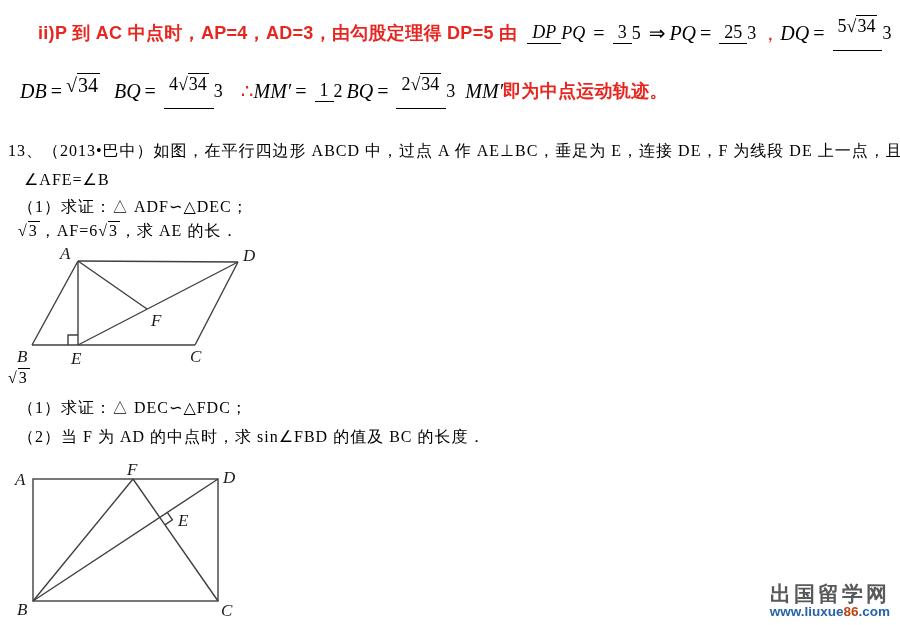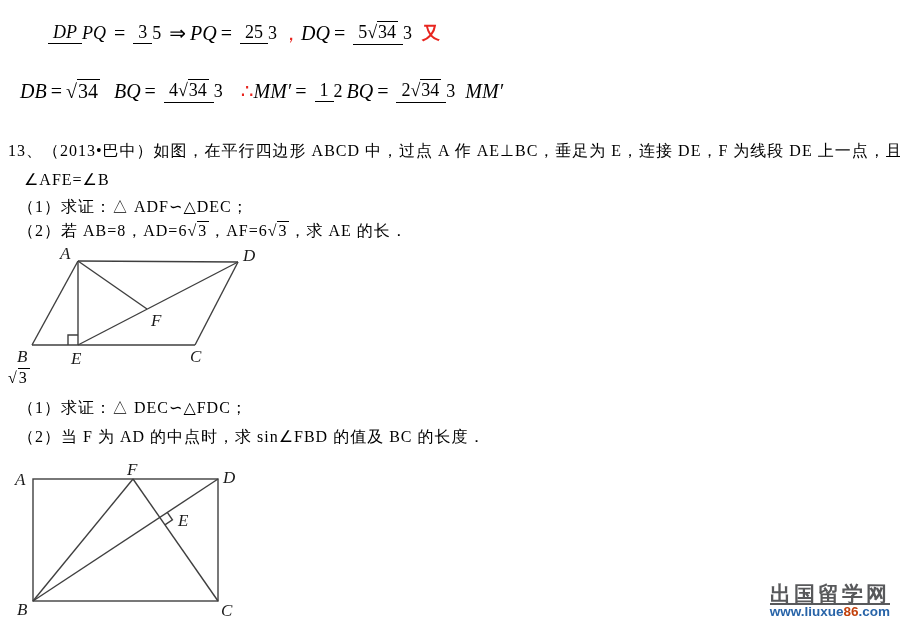--- a/index.html
+++ b/index.html
@@ -18,42 +18,43 @@
   .op { padding:0 4px; }
   .gap-s { width:6px; } .gap-m { width:14px; }
 
   .frac { display:inline-flex; flex-direction:row; align-items:center;
           font-size:18px; line-height:1.15; margin:0 4px; }
   .frac .num { border-bottom:1.4px solid #000; padding:0 5px 1px; display:inline-block; }
   .frac .den { padding-top:1px; }
 
   .sqrt { display:inline-flex; align-items:baseline; font-style:normal; }
   .sqrt .sign { font-style:normal; }
-  .sqrt .val  { border-top:1.5px solid #000; font-style:normal; padding:0 2px 0 1px; }
+  .sqrt .val  { border-top:1.5px solid #000; font-style:normal; padding:0 2px 12px 1px; }
 
   
   .body-text { position:absolute; font-size:16px; letter-spacing:1px;
                white-space:nowrap; color:#000; }
 
   
   svg text { font-family:"Liberation Serif", serif; font-style:italic; font-size:17px; fill:#1a1a1a; }
   svg line, svg polyline, svg rect.shape, svg path.shape { stroke:#3f3f3f; stroke-width:1.4; fill:none; }
 
   
   .watermark { position:absolute; right:10px; top:582px; text-align:right; }
   .wm-site { font-family:"Liberation Sans", sans-serif; font-weight:bold;
-             font-size:21px; color:#58595b; letter-spacing:3px; line-height:1.1;text-decoration:underline; }
+             font-size:21px; color:#58595b; letter-spacing:3px; line-height:1.1; }
   .wm-url  { font-family:"Liberation Sans", sans-serif; font-weight:bold;
              font-size:13.5px; color:#2864a8; line-height:1.1; }
   .wm-red  { color:#c2410c; }
 </style>
 </head>
 <body>
 
 <div class="mathline" style="left:38px; top:8px; height:50px;">
+  <span class="red-sans">ii)P 到 AC 中点时，AP=4，AD=3，由勾股定理得 DP=5 由</span>
   <span class="gap-s"></span>
   <span class="frac mi">
     <span class="num">DP</span>
     <span class="den">PQ</span>
   </span>
   <span class="op">=</span>
   <span class="frac">
     <span class="num">3</span>
     <span class="den">5</span>
   </span>
@@ -107,27 +108,28 @@
   <span class="op">=</span>
   <span class="frac">
     <span class="num"><span>2</span><span class="sqrt">
           <span class="sign">√</span>
           <span class="val">34</span>
         </span></span>
     <span class="den">3</span>
   </span>
   <span class="gap-s"></span>
   <span class="mi">MM′</span>
+  <span class="red-sans">即为中点运动轨迹。</span>
 </div>
 
 <div class="body-text" style="left:8px; top:141px;">13、（2013•巴中）如图，在平行四边形 ABCD 中，过点 A 作 AE⊥BC，垂足为 E，连接 DE，F 为线段 DE 上一点，且</div>
 <div class="body-text" style="left:8px; top:170px;margin-left:16px;">∠AFE=∠B</div>
 <div class="body-text" style="left:18px; top:197px;">（1）求证：△ ADF∽△DEC；</div>
 <div class="body-text" style="left:18px; top:221px;">
-  <span>（2）若 AB=8，AD=6</span><span class="sqrt">
+  <span class="sqrt">
       <span class="sign">√</span>
       <span class="val">3</span>
     </span><span>，AF=6</span><span class="sqrt">
       <span class="sign">√</span>
       <span class="val">3</span>
     </span><span>，求 AE 的长．</span>
 </div>
 
 <svg class="abs" style="left:0; top:246px;" width="270" height="124" viewBox="0 0 270 124">
   <line x1="78" y1="15" x2="238" y2="16"></line>

